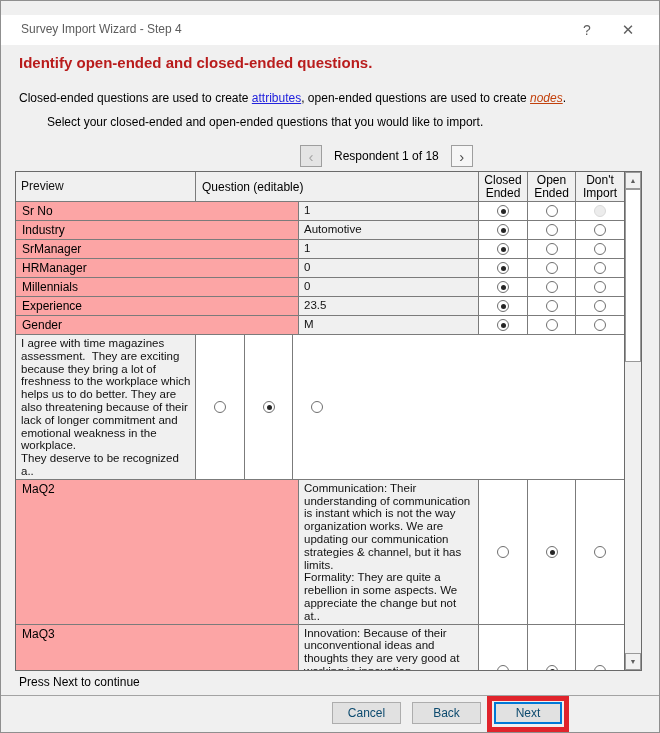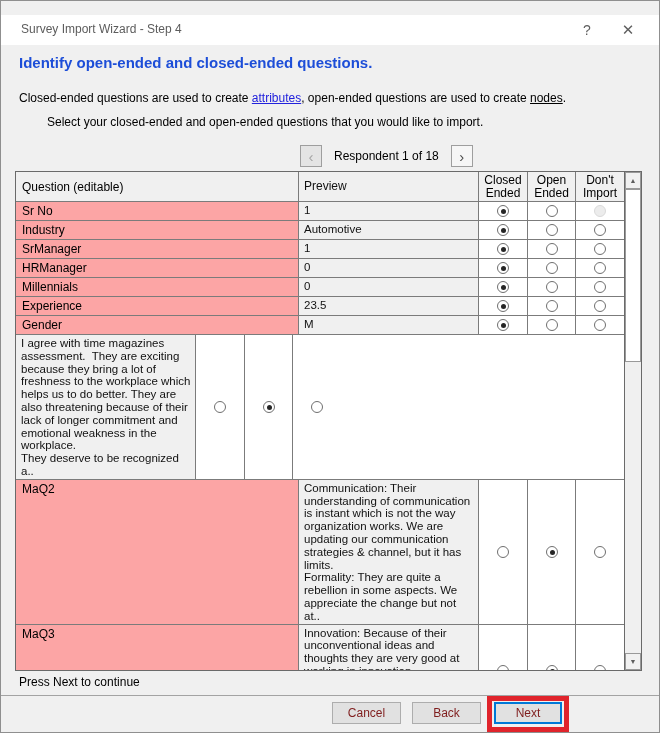--- a/index.html
+++ b/index.html
@@ -9,21 +9,21 @@
     font-family:"Liberation Sans", sans-serif; background:#f0f0f0;
     border:1px solid #8f8f8f;
   }
   
   .titlebar { position:absolute; top:14px; left:0; width:100%; height:30px; background:#ffffff; }
   .title-text { position:absolute; left:20px; top:7px; font-size:12px; color:#5c5c5c; }
   .tb-btn { position:absolute; top:0; width:34px; height:30px; display:flex; align-items:center; justify-content:center; color:#5f5f5f; cursor:default; }
   .tb-help { right:55px; font-size:14px; }
   .tb-close { right:14px; font-size:15px; }
   
-  .heading { position:absolute; left:18px; top:53px; font-size:15px; font-weight:bold; color:#1d4ed8; }
+  .heading { position:absolute; left:18px; top:53px; font-size:15px; font-weight:bold; color:#b91c1c; }
   .para { position:absolute; left:18px; font-size:12px; color:#000; }
   .para1 { top:90px; }
   .para2 { top:114px;margin-left:28px; }
   .link { text-decoration:underline; cursor:pointer; }
   
   .resp-nav { position:absolute; left:299px; top:144px; height:22px; display:flex; align-items:center; }
   .nav-btn { width:22px; height:22px; border:1px solid #9e9e9e; display:flex; align-items:center; justify-content:center; font-size:15px; line-height:1; cursor:default; }
   .nav-prev { background:#e4e4e4; color:#a6a6a6; }
   .nav-next { background:#f6f6f6; color:#4d4d4d; }
   .nav-label { font-size:12px; color:#000; padding:0 12px; white-space:nowrap; }
@@ -47,21 +47,21 @@
   .radio.dis { border-color:#dadada; background:#ececec; }
   
   .vscroll { position:absolute; top:0; right:0; width:17px; height:498px; background:#f0f0f0; border-left:1px solid #6a6a6a; }
   .sc-btn { position:absolute; left:0; width:16px; height:17px; background:#f1f1f1; border:1px solid #999999; display:flex; align-items:center; justify-content:center; font-size:7px; color:#5d5d5d; cursor:default; }
   .sc-up { top:0; }
   .sc-down { bottom:0; }
   .sc-thumb { position:absolute; left:0; top:17px; width:16px; height:173px; background:#ffffff; border:1px solid #999999; cursor:default; }
   
   .status { position:absolute; left:18px; top:674px; font-size:12px; color:#000; }
   .divider { position:absolute; left:0; top:694px; width:660px; border-top:1px solid #a3a3a3; }
-  .btn { position:absolute; top:701px; width:69px; height:22px; background:#e1e1e1; border:1px solid #adadad; font-size:12px; color:#7f1d1d; display:flex; align-items:center; justify-content:center; cursor:default; }
+  .btn { position:absolute; top:701px; width:69px; height:22px; background:#e1e1e1; border:1px solid #adadad; font-size:12px; color:#0c4a6e; display:flex; align-items:center; justify-content:center; cursor:default; }
   .btn-cancel { left:331px; }
   .btn-back { left:411px; }
   .btn-next { left:493px; width:68px; border-width:2px; }
   .red-box { position:absolute; left:486px; top:695px; width:82px; height:36px; border-width:5px; border-style:solid; pointer-events:none; }
 </style>
 </head>
 <body>
 
 <div class="window">
 
@@ -70,40 +70,40 @@
     <span class="tb-btn tb-help">
         <span>?</span>
       </span>
     <span class="tb-btn tb-close">
         <span>✕</span>
       </span>
   </div>
 
   <div class="heading">Identify open-ended and closed-ended questions.</div>
 
-  <div class="para para1"><span>Closed-ended questions are used to create </span><span class="link" style="color: rgb(34, 34, 221);">attributes</span><span>, open-ended questions are used to create </span><span class="link" style="color: #000000;">nodes</span><span>.</span></div>
+  <div class="para para1"><span>Closed-ended questions are used to create </span><span class="link" style="color: rgb(34, 34, 221);">attributes</span><span>, open-ended questions are used to create </span><span class="link" style="color: #c2410c; font-style: italic;">nodes</span><span>.</span></div>
 
   <div class="para para2">Select your closed-ended and open-ended questions that you would like to import.</div>
 
   <div class="resp-nav">
     <span class="nav-btn nav-prev">
         <span>‹</span>
       </span>
     <span class="nav-label">Respondent 1 of 18</span>
     <span class="nav-btn nav-next">
         <span>›</span>
       </span>
   </div>
 
   <div class="qtable">
     <div class="grid">
       <div class="thead">
         <div class="trow">
+          <div class="cell c-p">Preview</div>
           <div class="cell c-q">Question (editable)</div>
-          <div class="cell c-p">Preview</div>
           <div class="cell c-r">Closed
 Ended</div>
           <div class="cell c-r c-o">Open
 Ended</div>
           <div class="cell c-r c-d">Don't
 Import</div>
         </div>
       </div>
       <div>
           <div class="trow">

